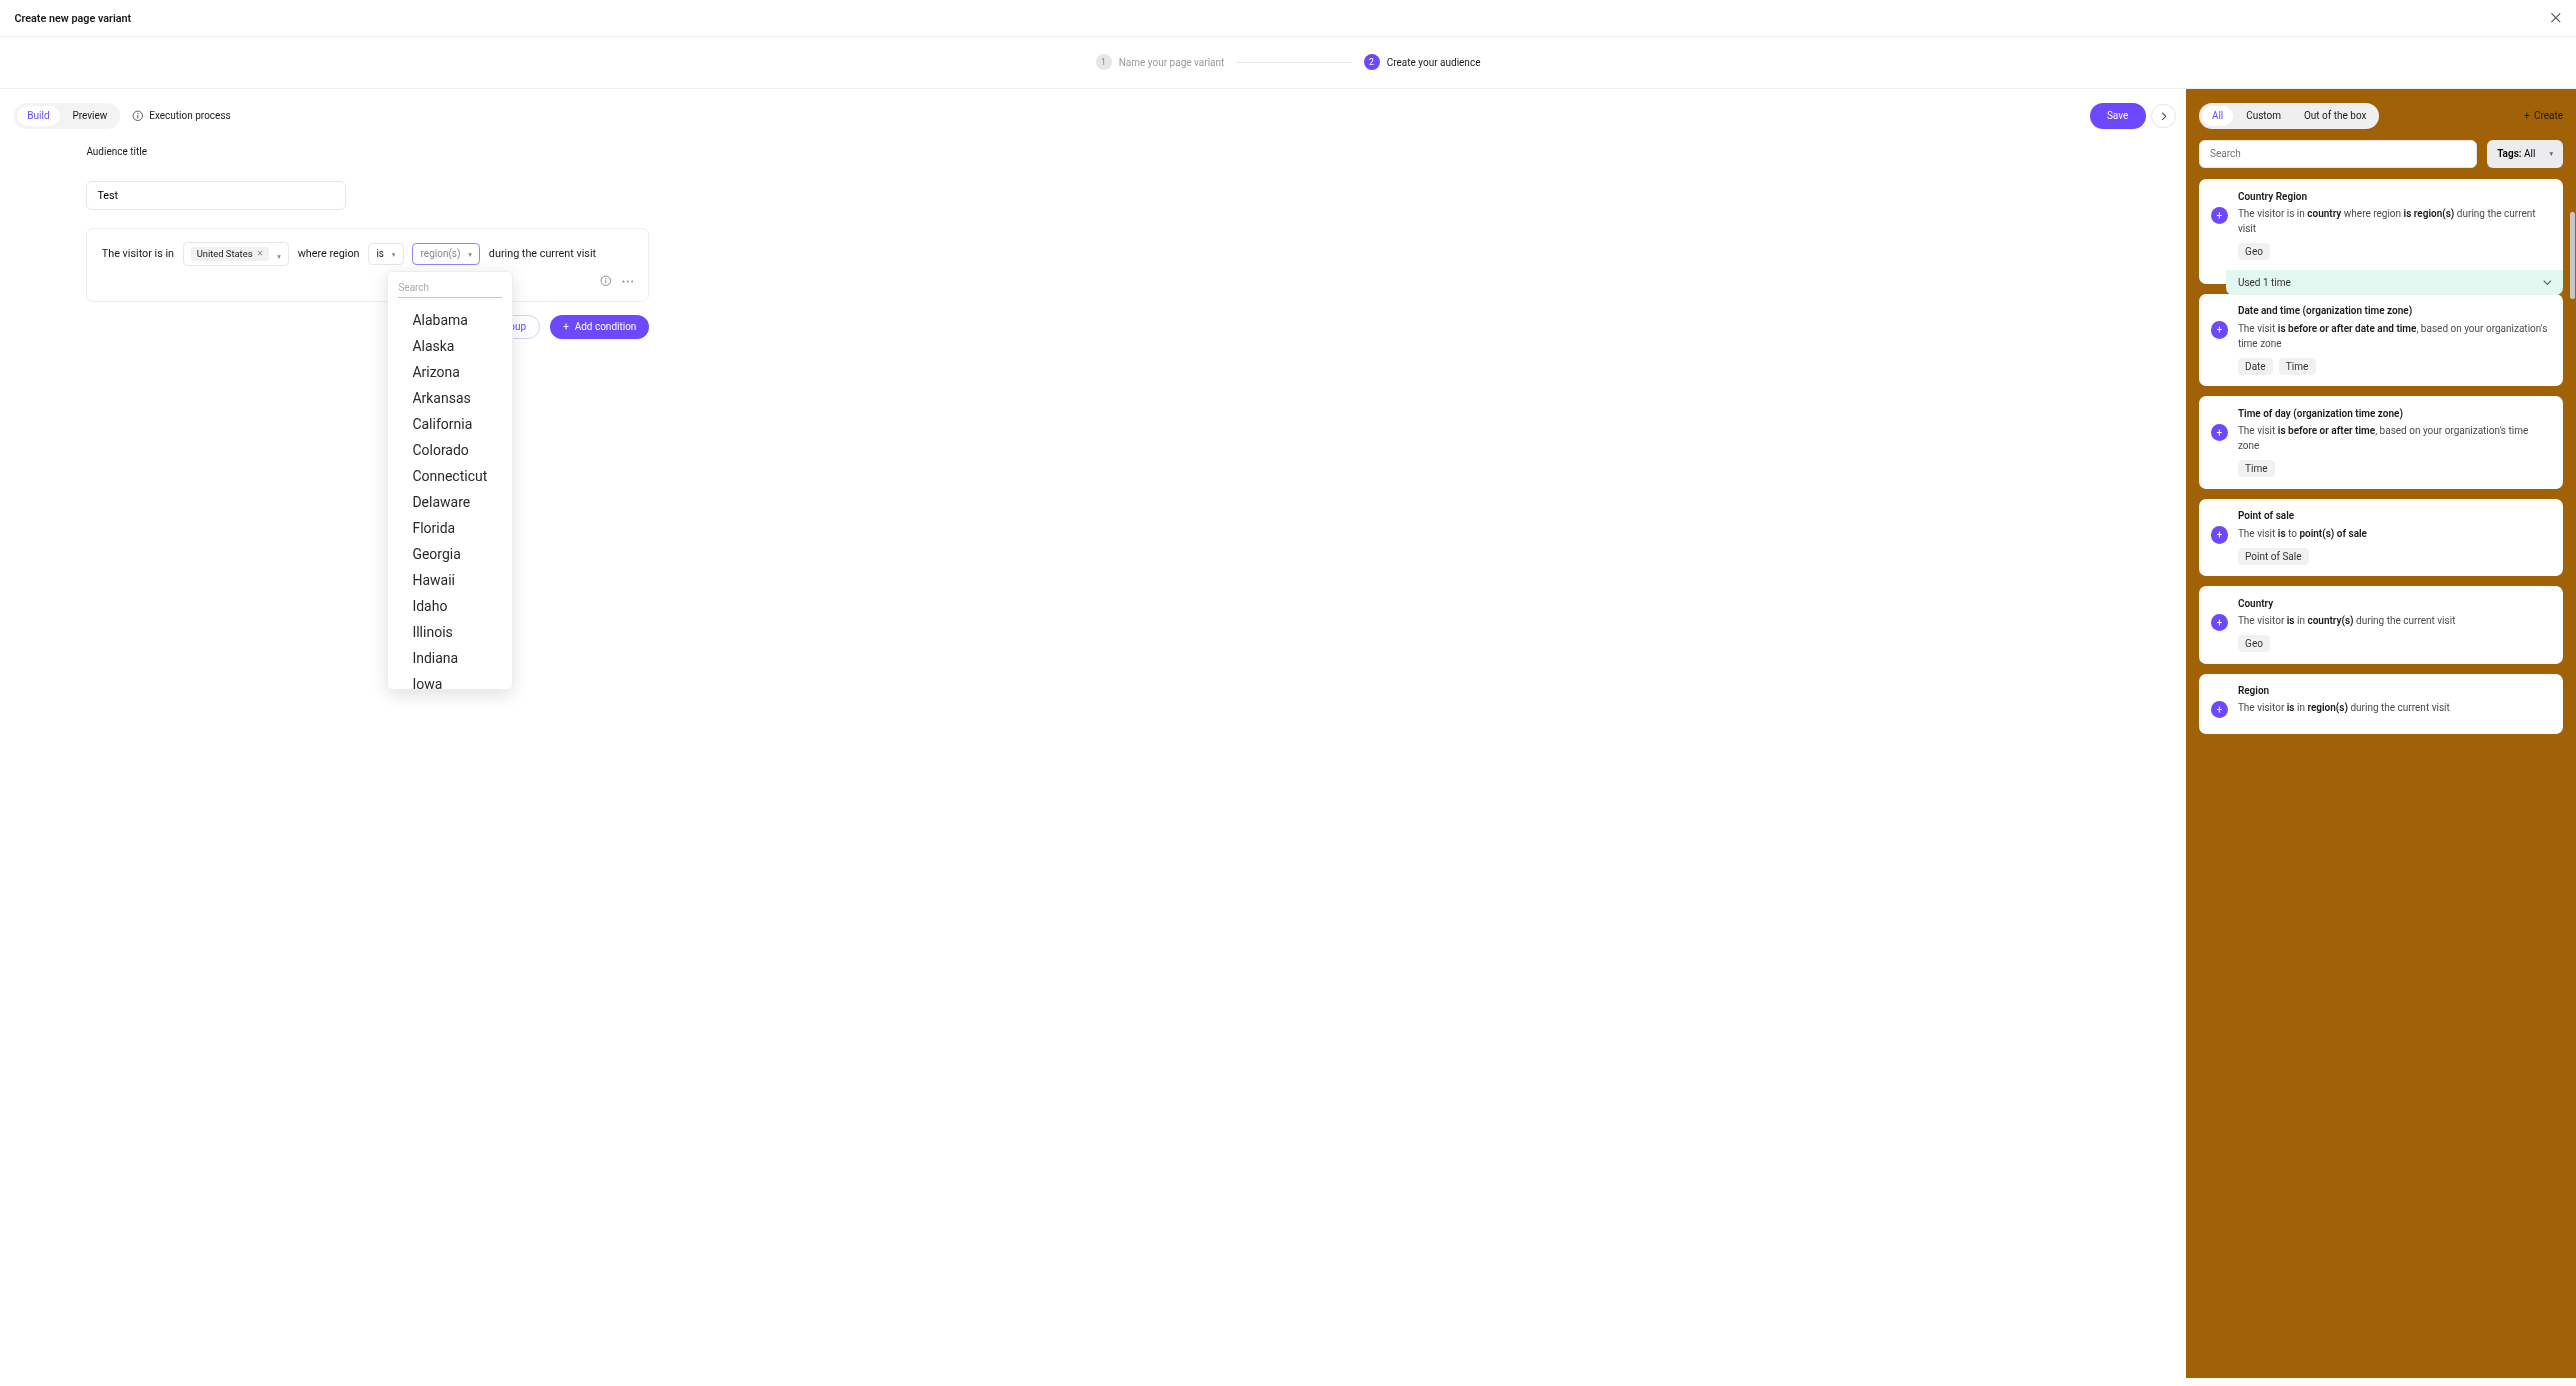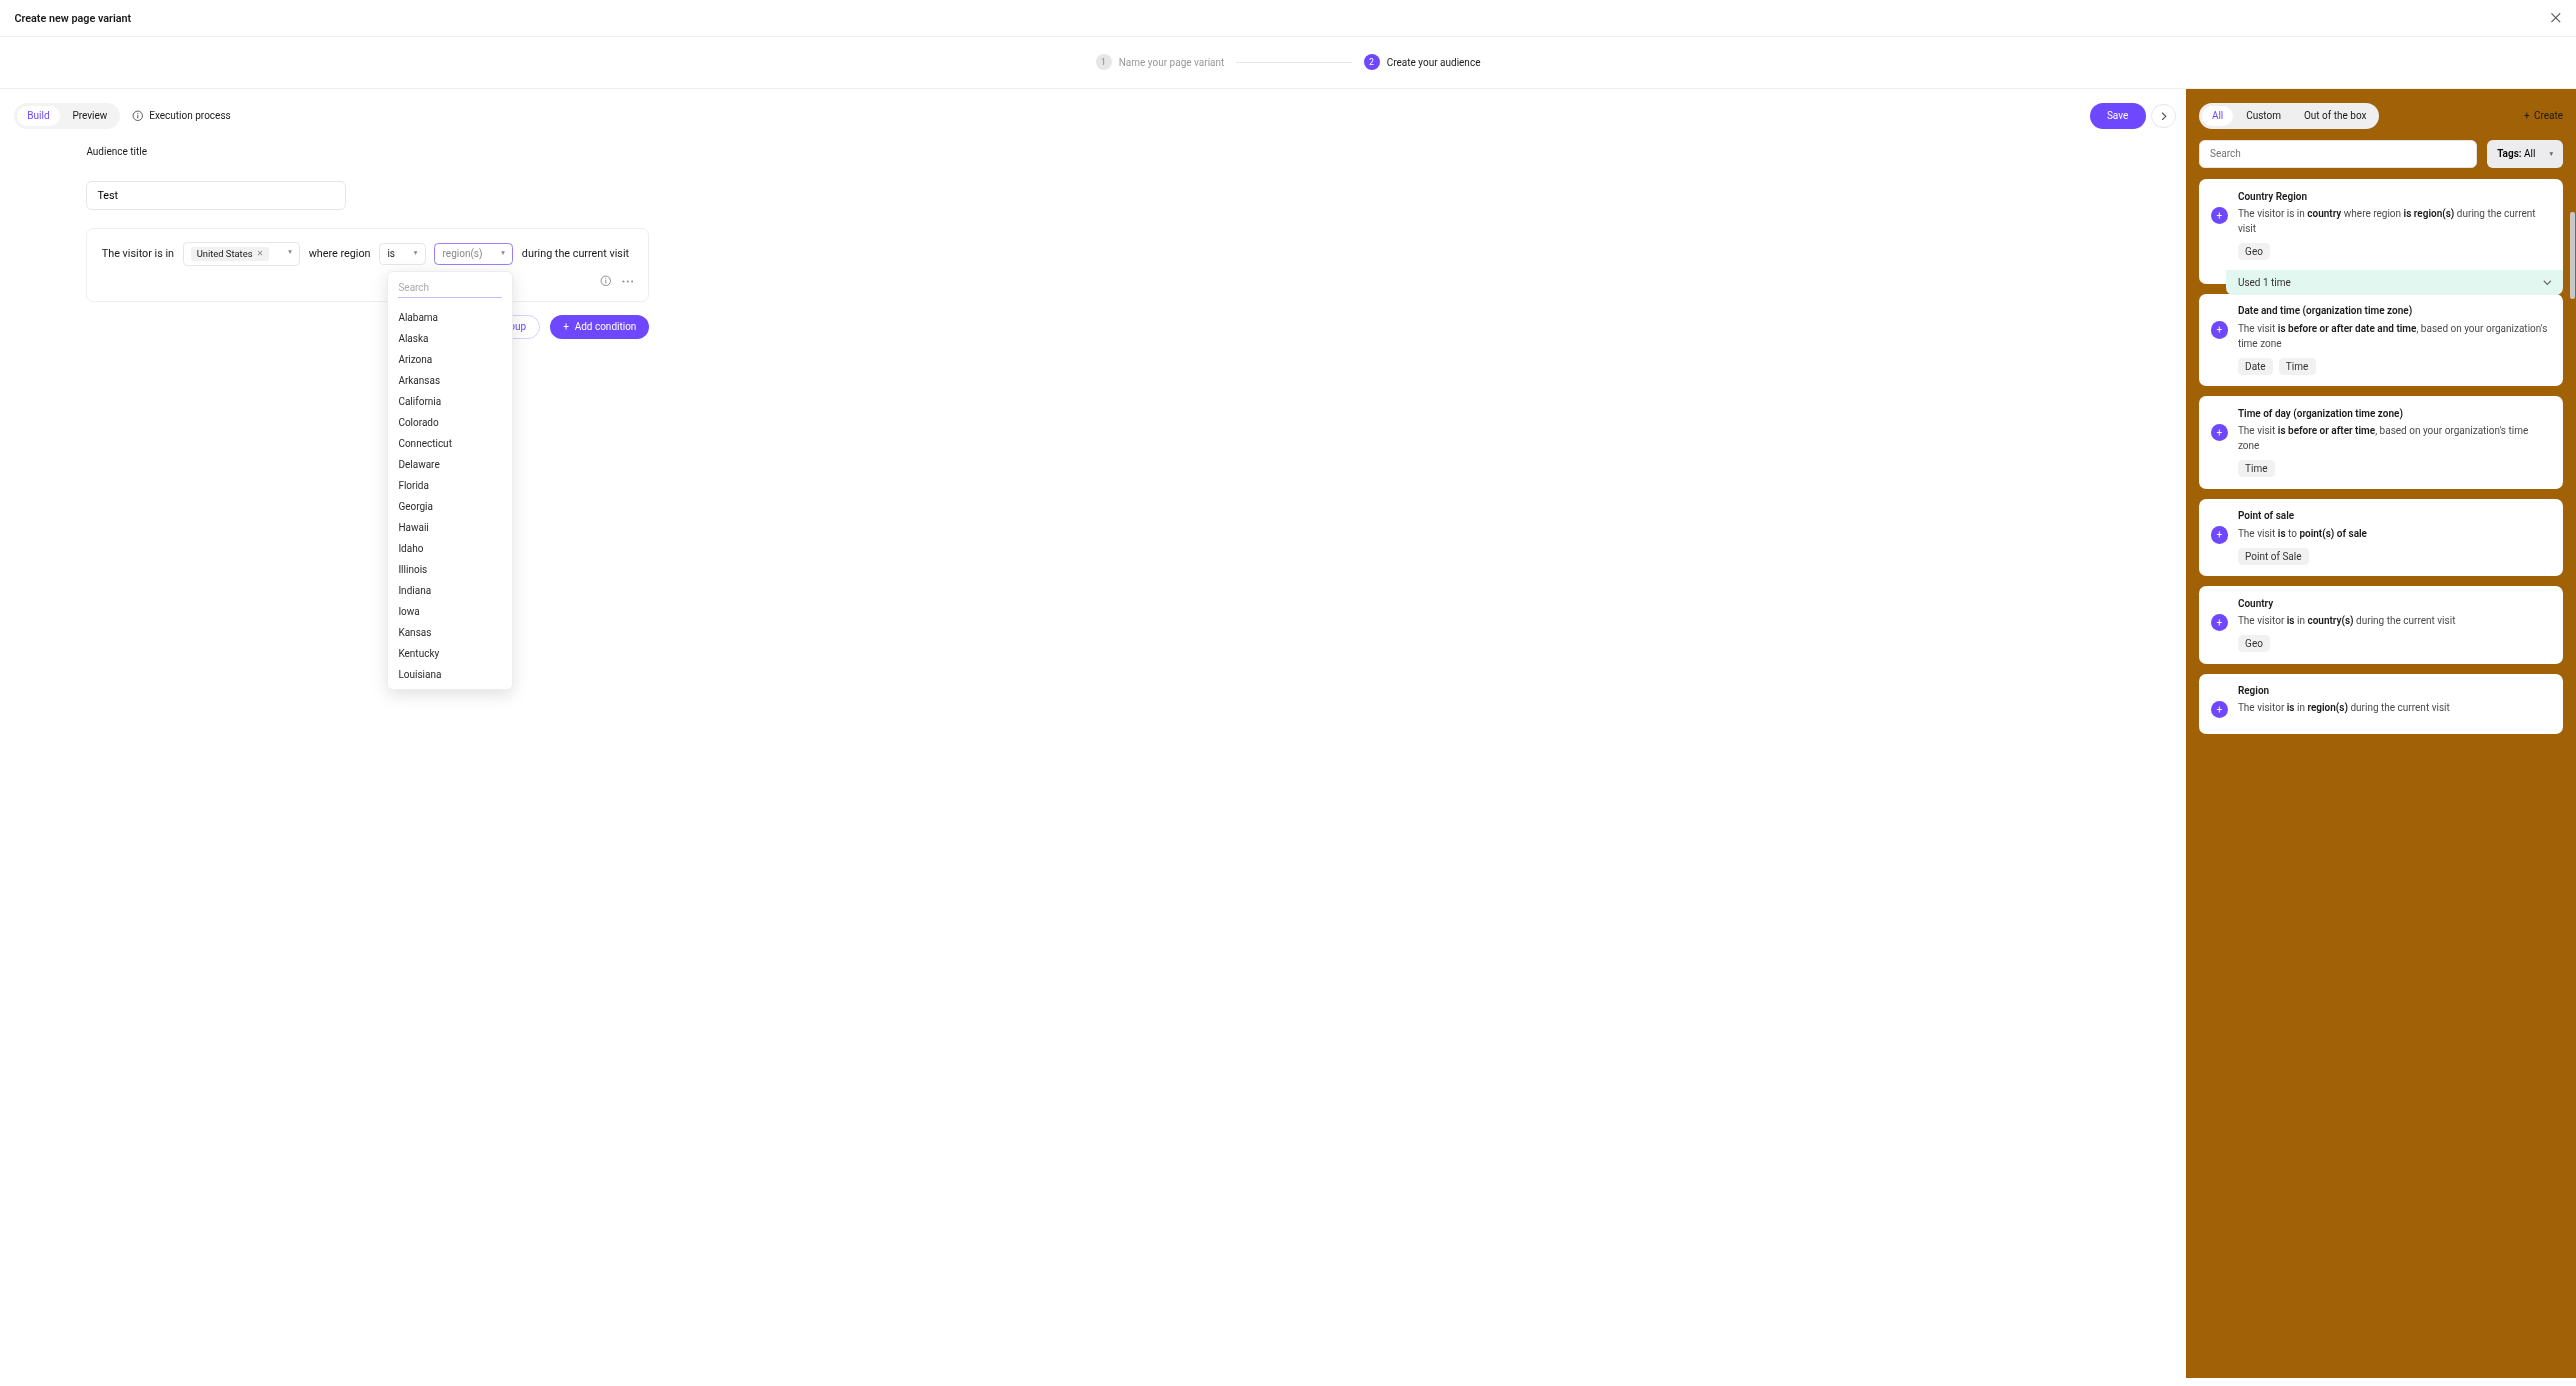--- a/index.html
+++ b/index.html
@@ -161,22 +161,22 @@
   padding: 13px 14.4px;
   display: flex;
   align-items: center;
   gap: 8.7px;
   flex-wrap: wrap;
   position: relative;
   font-size: 10.8px;
 }
 .chip {
   display: inline-flex;
-  align-items: flex-start;
-  gap: 16px;
+  align-items: flex-end;
+  gap: 5px;
   padding: 4.3px 7.2px;
   border-radius: 4.3px;
   border: 0.7px solid #e6e6e6;
   font-size: 10px;
 }
 .chip-tag {
   background: #f1f1f2;
   padding: 1.4px 5.8px;
   border-radius: 2.9px;
   font-size: 9.4px;
@@ -225,22 +225,22 @@
   width: 100%;
   border: none;
   border-bottom: 0.7px solid #c9b8ff;
   padding: 4.3px 0;
   font-size: 10px;
   outline: none;
 }
 .dropdown-search input::placeholder { color: #aaa; }
 .dropdown-list { padding: 4.3px 0; }
 .dropdown-item {
-  padding: 5px 10px;
-  font-size: 10px;
+  padding: 5px 24px;
+  font-size: 14px;
   color: #2a2a2a;
   cursor: pointer;
 }
 .action-row {
   display: flex;
   gap: 10px;
   margin-top: 13px;
   justify-content: flex-end;
 }
 .pill-btn {

